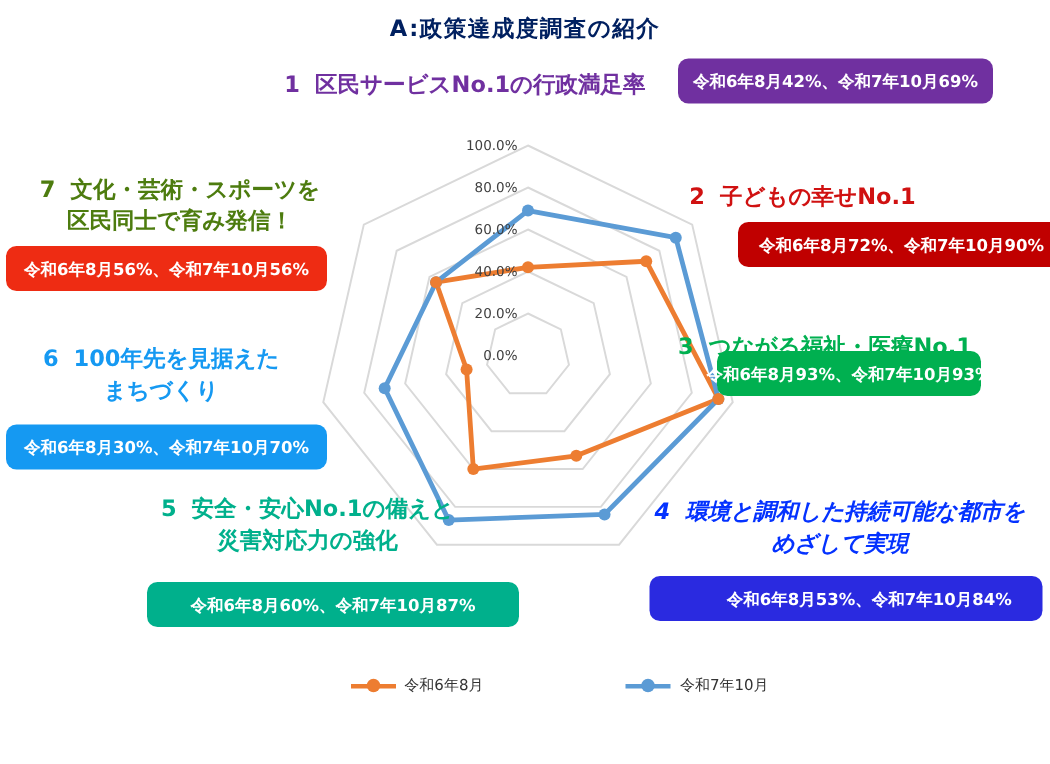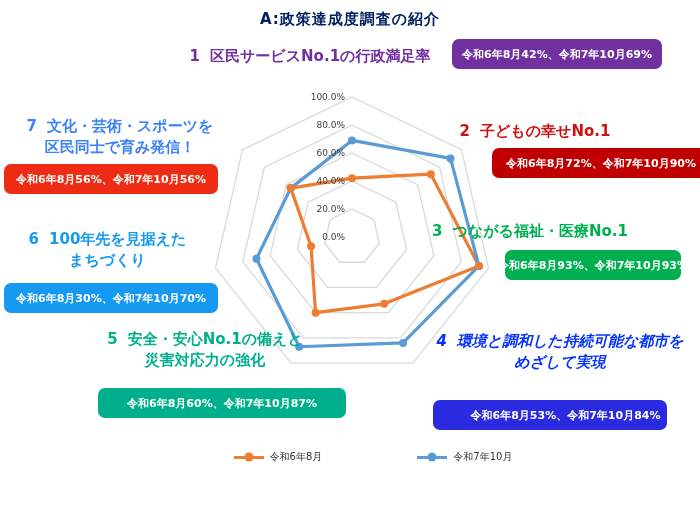--- a/index.html
+++ b/index.html
@@ -5,32 +5,32 @@
   html,body{margin:0;padding:0;background:#ffffff;}
   .page{position:relative;width:700px;height:509px;background:#ffffff;overflow:hidden;
         font-family:"DejaVu Sans","Liberation Sans",sans-serif;}
   .title{position:absolute;top:10px;left:0;width:100%;text-align:center;
          font-size:15px;font-weight:bold;color:#002060;letter-spacing:1px;}
   svg.radar{position:absolute;left:0;top:0;}
   .heading{position:absolute;font-size:15px;font-weight:bold;line-height:1.4;text-align:center;z-index:3;}
   .heading .num{margin-right:10px;}
   .h1{left:150px;top:46px;width:320px;}
   .h2{left:445px;top:121px;width:180px;}
-  .h3{left:430px;top:221px;width:200px;}
+  .h3{left:450px;top:221px;width:200px;}
   .h4{left:425px;top:331px;width:270px;}
   .h5{left:55px;top:329px;width:300px;}
   .h6{left:0px;top:229px;width:215px;}
   .h7{left:0px;top:116px;width:240px;}
   .vbox{position:absolute;height:30px;display:flex;align-items:center;justify-content:center;
         color:#ffffff;font-size:11px;font-weight:bold;border-radius:7px;z-index:3;
         padding:0 4px;box-sizing:border-box;white-space:nowrap;}
   .b1{left:452px;top:39px;width:210px;}
   .b2{left:492px;top:148px;width:218px;}
-  .b3{left:478px;top:250px;width:176px;margin-left:27px;}
-  .b4{left:433px;top:400px;width:234px;padding-left:35px;}
+  .b3{left:478px;top:234px;width:176px;}
+  .b4{left:433px;top:384px;width:262px;padding-left:35px;}
   .b5{left:98px;top:388px;width:248px;}
   .b6{left:4px;top:283px;width:214px;}
   .b7{left:4px;top:164px;width:214px;}
   .legend{position:absolute;left:0;top:450px;width:100%;display:flex;justify-content:center;gap:95px;z-index:3;padding-left:23px;}
   .legend-item{display:flex;align-items:center;gap:6px;font-size:10px;color:#333333;}
   .lline{position:relative;width:30px;height:3px;display:inline-block;}
   .ldot{position:absolute;left:50%;top:50%;transform:translate(-50%,-50%);
         width:9px;height:9px;border-radius:50%;display:inline-block;}
 </style>
 </head>
@@ -87,21 +87,21 @@
     <div>めざして実現</div>
   </div>
   <div class="heading h5" style="color: rgb(0, 176, 140);">
     <div><span class="num">5</span><span>安全・安心No.1の備えと</span></div>
     <div>災害対応力の強化</div>
   </div>
   <div class="heading h6" style="color: rgb(21, 153, 242);">
     <div><span class="num">6</span><span>100年先を見据えた</span></div>
     <div>まちづくり</div>
   </div>
-  <div class="heading h7" style="color: #3b82f6;">
+  <div class="heading h7" style="color: #4d7c0f;">
     <div><span class="num">7</span><span>文化・芸術・スポーツを</span></div>
     <div>区民同士で育み発信！</div>
   </div>
 
   <div class="vbox b1" style="background: rgb(112, 48, 160);">令和6年8月42%、令和7年10月69%</div>
   <div class="vbox b2" style="background: rgb(192, 0, 0);">令和6年8月72%、令和7年10月90%</div>
   <div class="vbox b3" style="background: rgb(0, 176, 80);">令和6年8月93%、令和7年10月93%</div>
   <div class="vbox b4" style="background: rgb(42, 42, 224);">令和6年8月53%、令和7年10月84%</div>
   <div class="vbox b5" style="background: rgb(0, 176, 140);">令和6年8月60%、令和7年10月87%</div>
   <div class="vbox b6" style="background: rgb(21, 153, 242);">令和6年8月30%、令和7年10月70%</div>

